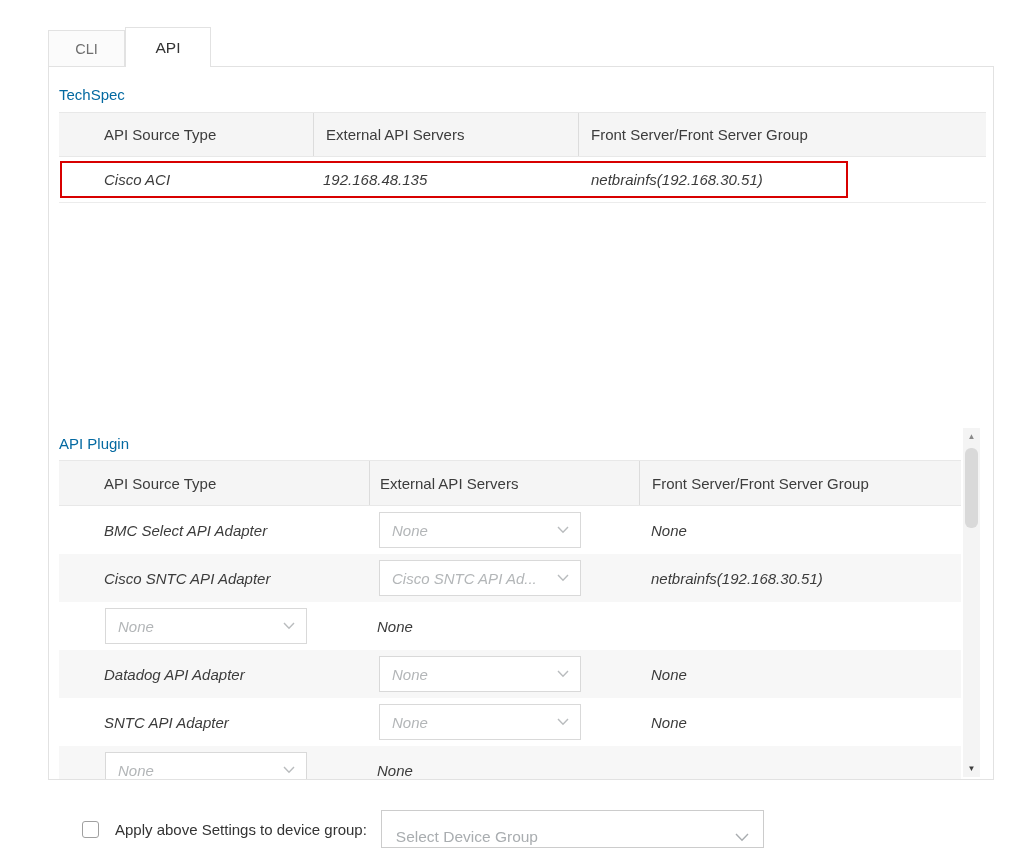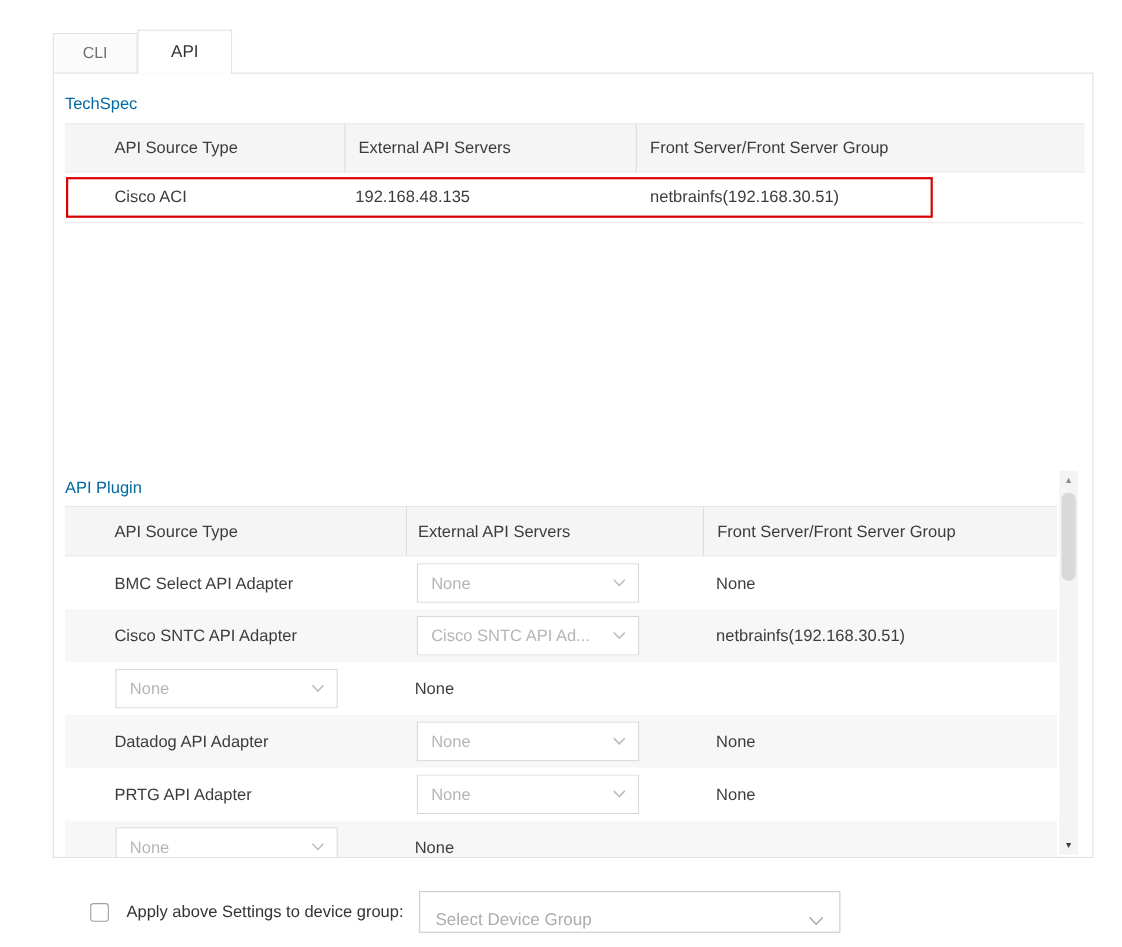--- a/index.html
+++ b/index.html
@@ -87,20 +87,21 @@
 
   .ap-c1 { width: 36px; padding-left: 0; }
   .ap-c2 { width: 274px; }
   .ap-c3 { width: 270px; padding-left: 10px; }
   .ap-c4 { flex: 1; padding-left: 12px; }
 
   .trow {
     display: flex; align-items: center;
     background: #ffffff;
     position: relative;
+    font-style: italic;
   }
   .ts-row { height: 46px; border-bottom: 1px solid #ececec; }
   .ap-row { height: 48px; }
   .ap-row.alt { background: #f7f7f7; }
 
   .ts-row .ts-c3 { padding-left: 10px; }
   .ts-row .ts-c4 { padding-left: 13px; border-left: none; }
 
   .highlight-box {
     position: absolute;
@@ -278,21 +279,21 @@
                   <path d="M1 1l5 5.2L11 1" fill="none" stroke="#b9bcbe" stroke-width="1.4"></path>
                 </svg>
               </span>
           </div>
         </div>
         <div class="cell ap-c4">None</div>
       </div>
 
       <div class="trow ap-row">
         <div class="cell ap-c1"></div>
-        <div class="cell ap-c2">PRTG API Adapter</div>
+        <div class="cell ap-c2">SNTC API Adapter</div>
         <div class="cell ap-c3">
           <div class="dropdown">
             <span class="dd-text">None</span>
             <span class="chevron">
                 <svg width="12" height="8" viewBox="0 0 12 8">
                   <path d="M1 1l5 5.2L11 1" fill="none" stroke="#b9bcbe" stroke-width="1.4"></path>
                 </svg>
               </span>
           </div>
         </div>

